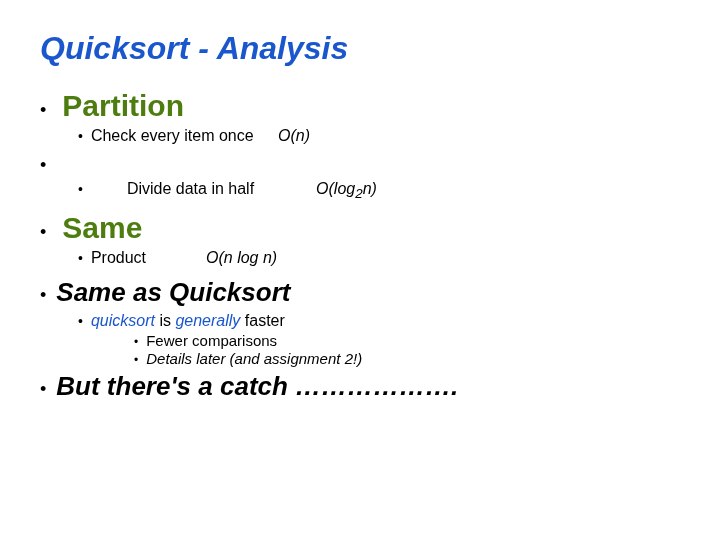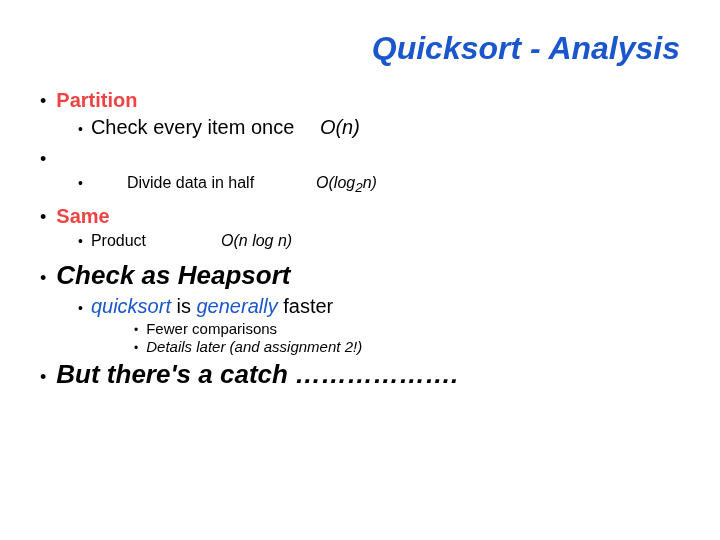--- a/index.html
+++ b/index.html
@@ -22,21 +22,20 @@
       background: #ffffff;
       padding: 30px 40px;
     }
 
     .title {
       font-size: 32px;
       font-style: italic;
       color: #1a56cc;
       font-weight: bold;
       margin-bottom: 22px;
-      text-align: right;
     }
 
     .main-list {
       list-style: none;
       padding: 0;
     }
 
     .main-list > li {
       margin-bottom: 10px;
     }
@@ -48,23 +47,24 @@
       margin-bottom: 4px;
     }
 
     .bullet-dot {
       font-size: 18px;
       color: #000;
       flex-shrink: 0;
     }
 
     .main-label {
-      font-size: 20px;
+      font-size: 30px;
       font-weight: bold;
-      color: #ef4444;
+      color: #4d7c0f;
+      margin-left: 6px;
     }
 
     .sub-list {
       list-style: none;
       padding-left: 38px;
       margin-top: 2px;
     }
 
     .sub-item {
       display: flex;
@@ -73,33 +73,33 @@
       margin-bottom: 2px;
     }
 
     .sub-dot {
       font-size: 14px;
       color: #000;
       flex-shrink: 0;
     }
 
     .sub-text {
-      font-size: 20px;
+      font-size: 16px;
       color: #000000;
     }
 
     .sub-text .complexity {
       font-style: italic;
       margin-left: 20px;
     }
 
     .product-row {
       display: flex;
       align-items: baseline;
-      gap: 15px;
+      gap: 0;
     }
 
     .product-label {
       font-size: 16px;
       color: #000;
     }
 
     .complexity-inline {
       font-style: italic;
       margin-left: 60px;
@@ -223,21 +223,21 @@
             <span class="product-label">Product</span>
             <span class="complexity-inline"><em>O(n</em> log <em>n)</em></span>
           </div>
         </li>
       </ul>
     </li>
 
     <li style="margin-bottom: 4px;">
       <div class="main-bullet">
         <span class="bullet-dot">•</span>
-        <span class="main-italic">Check as Heapsort</span>
+        <span class="main-italic">Same as Quicksort</span>
       </div>
       <ul class="sub-list">
         <li class="sub-item">
           <span class="sub-dot">•</span>
           <span class="sub-text">
             <span class="italic-blue-bold">quicksort</span>
             <span> is </span>
             <span class="generally">generally</span>
             <span> faster</span>
           </span>

